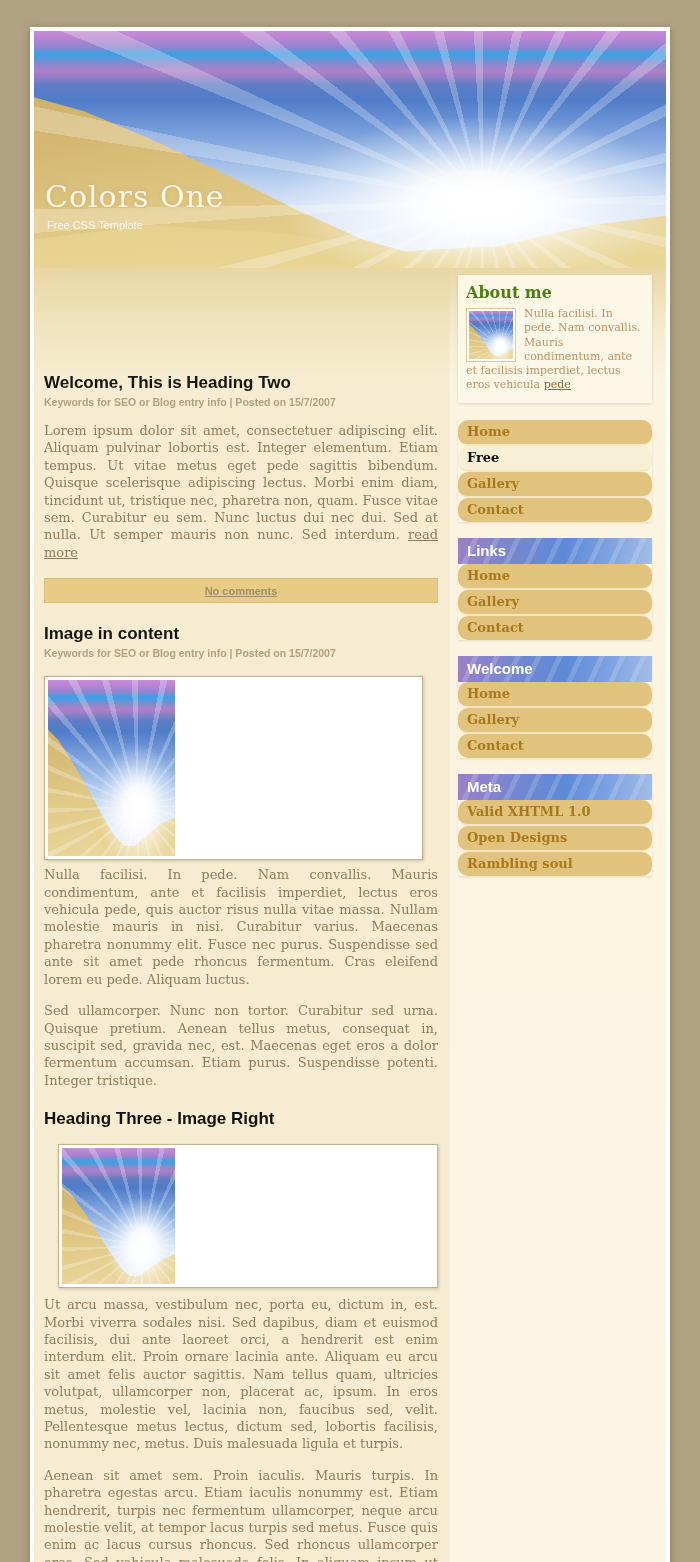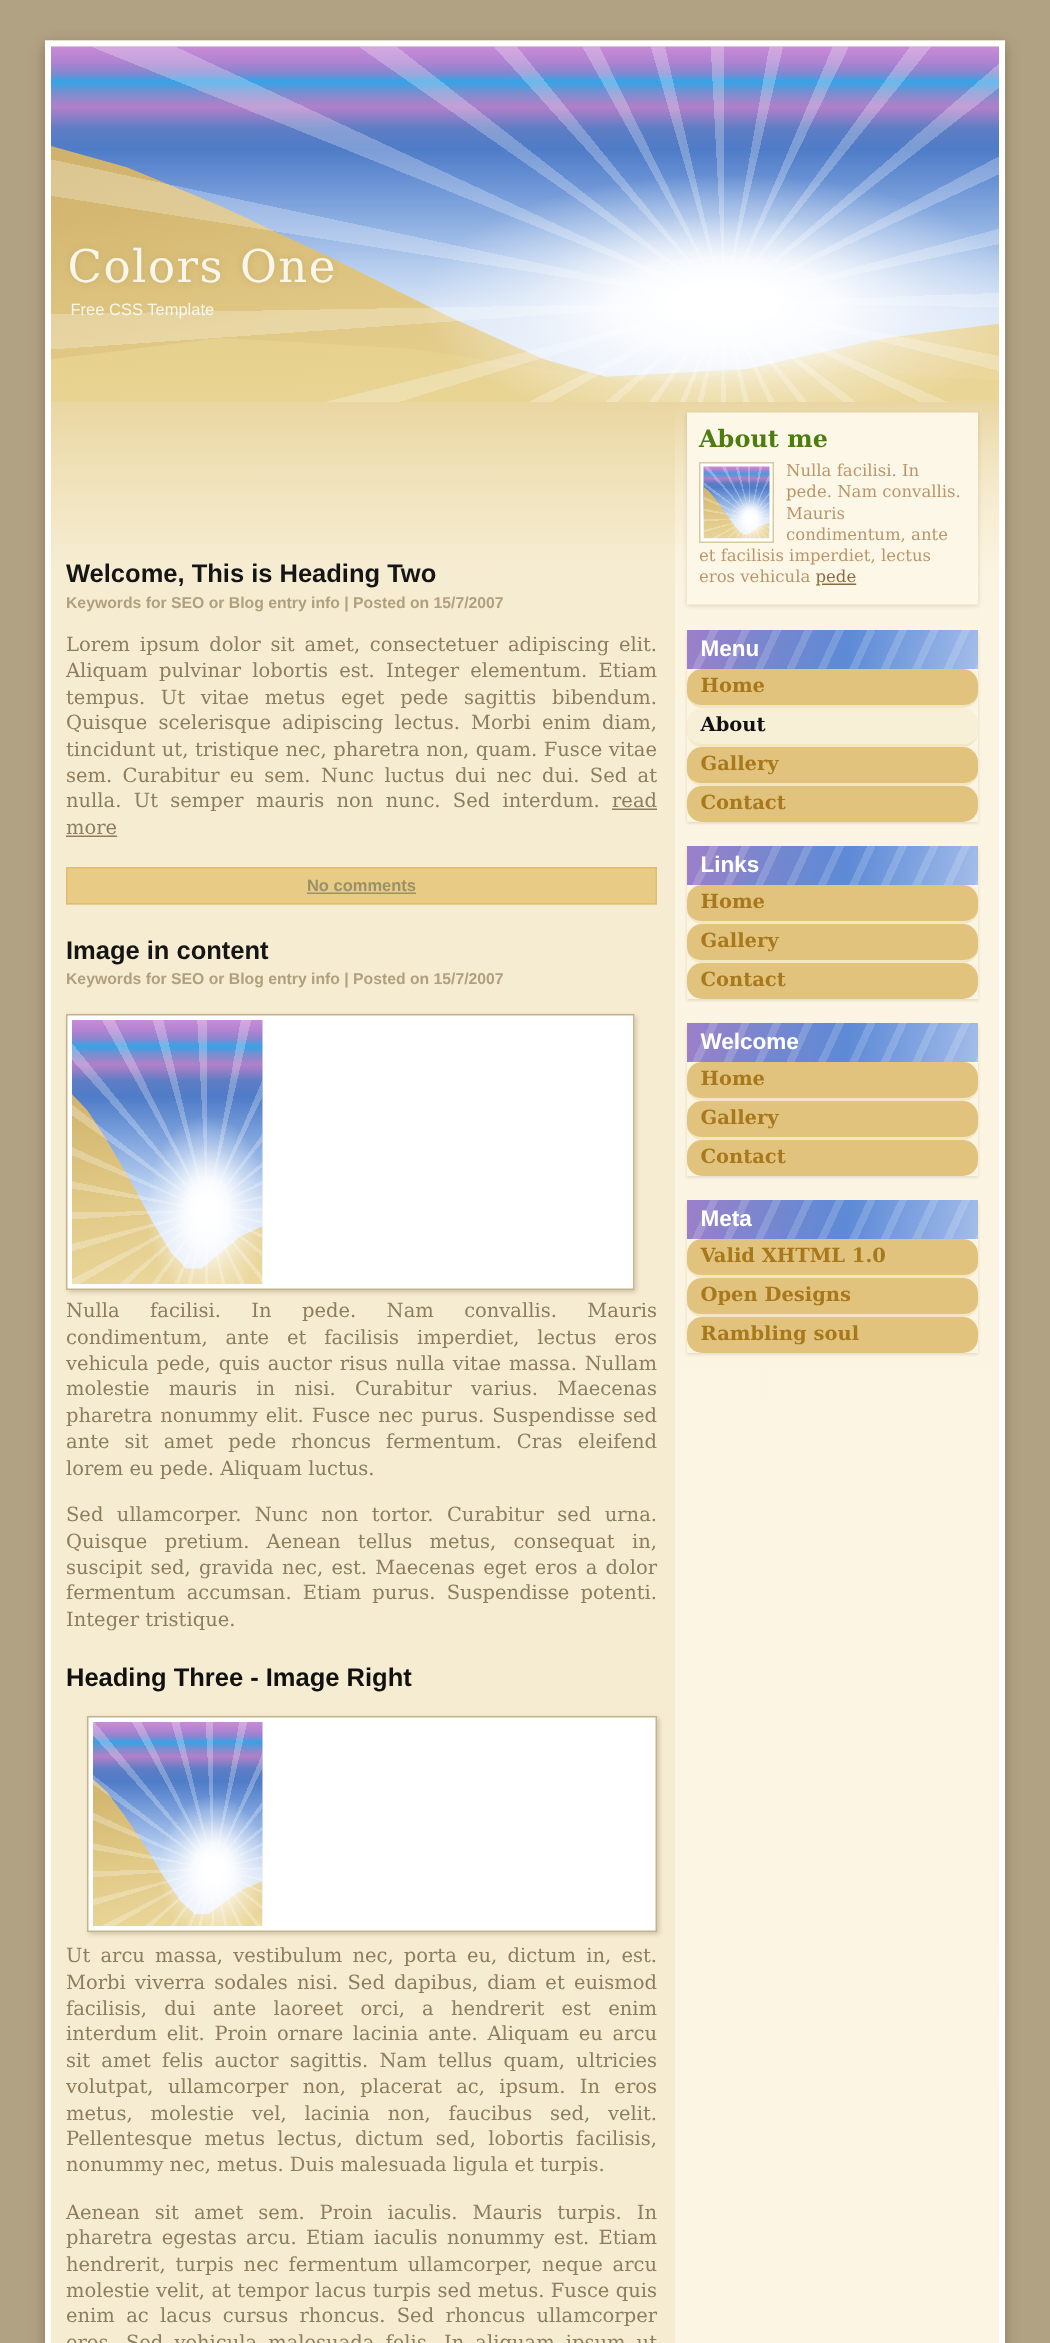--- a/index.html
+++ b/index.html
@@ -40,21 +40,21 @@
     position:absolute; inset:0;
     background:
       radial-gradient(ellipse 52% 58% at 71% 72%,
         #ffffff 0 10%, rgba(255,255,255,.88) 22%, rgba(255,255,255,.35) 42%, rgba(255,255,255,0) 62%),
       repeating-conic-gradient(from 195deg at 71% 72%,
         rgba(255,255,255,0) 0deg 6deg, rgba(255,255,255,.25) 6deg 9deg, rgba(255,255,255,0) 9deg 13deg);
   }
 
   
   .header { height:237px; }
-  .header-titles { position:absolute; left:11px; top:130px; z-index:5; }
+  .header-titles { position:absolute; left:11px; top:148px; z-index:5; }
   .site-title {
     margin:0; font-family:"DejaVu Serif", serif; font-weight:normal;
     font-size:30px; color:rgba(252,249,238,.96); letter-spacing:1px;
     text-shadow:0 0 4px rgba(180,150,90,.4);
   }
   .site-subtitle { margin:5px 0 0 2px; font-size:11px; color:rgba(255,255,255,.85); }
 
   
   .content {
     display:flex; align-items:stretch; min-height:1268px;
@@ -175,23 +175,22 @@
             <div class="sand"></div>
             <div class="sun"></div>
           </div>
         </div>
         <div class="about-text">
           <span>Nulla facilisi. In pede. Nam convallis. Mauris condimentum, ante et facilisis imperdiet, lectus eros vehicula </span><a href="#">pede</a>
         </div>
       </div>
 
       <div class="sb-box">
-        <div class="sb-head">Menu</div>
         <a class="sb-item" href="#">Home</a>
-        <a class="sb-item active" href="#">About</a>
+        <a class="sb-item active" href="#">Free</a>
         <a class="sb-item" href="#">Gallery</a>
         <a class="sb-item" href="#">Contact</a>
       </div>
 
       <div class="sb-box">
         <div class="sb-head">Links</div>
         <a class="sb-item" href="#">Home</a>
         <a class="sb-item" href="#">Gallery</a>
         <a class="sb-item" href="#">Contact</a>
       </div>

